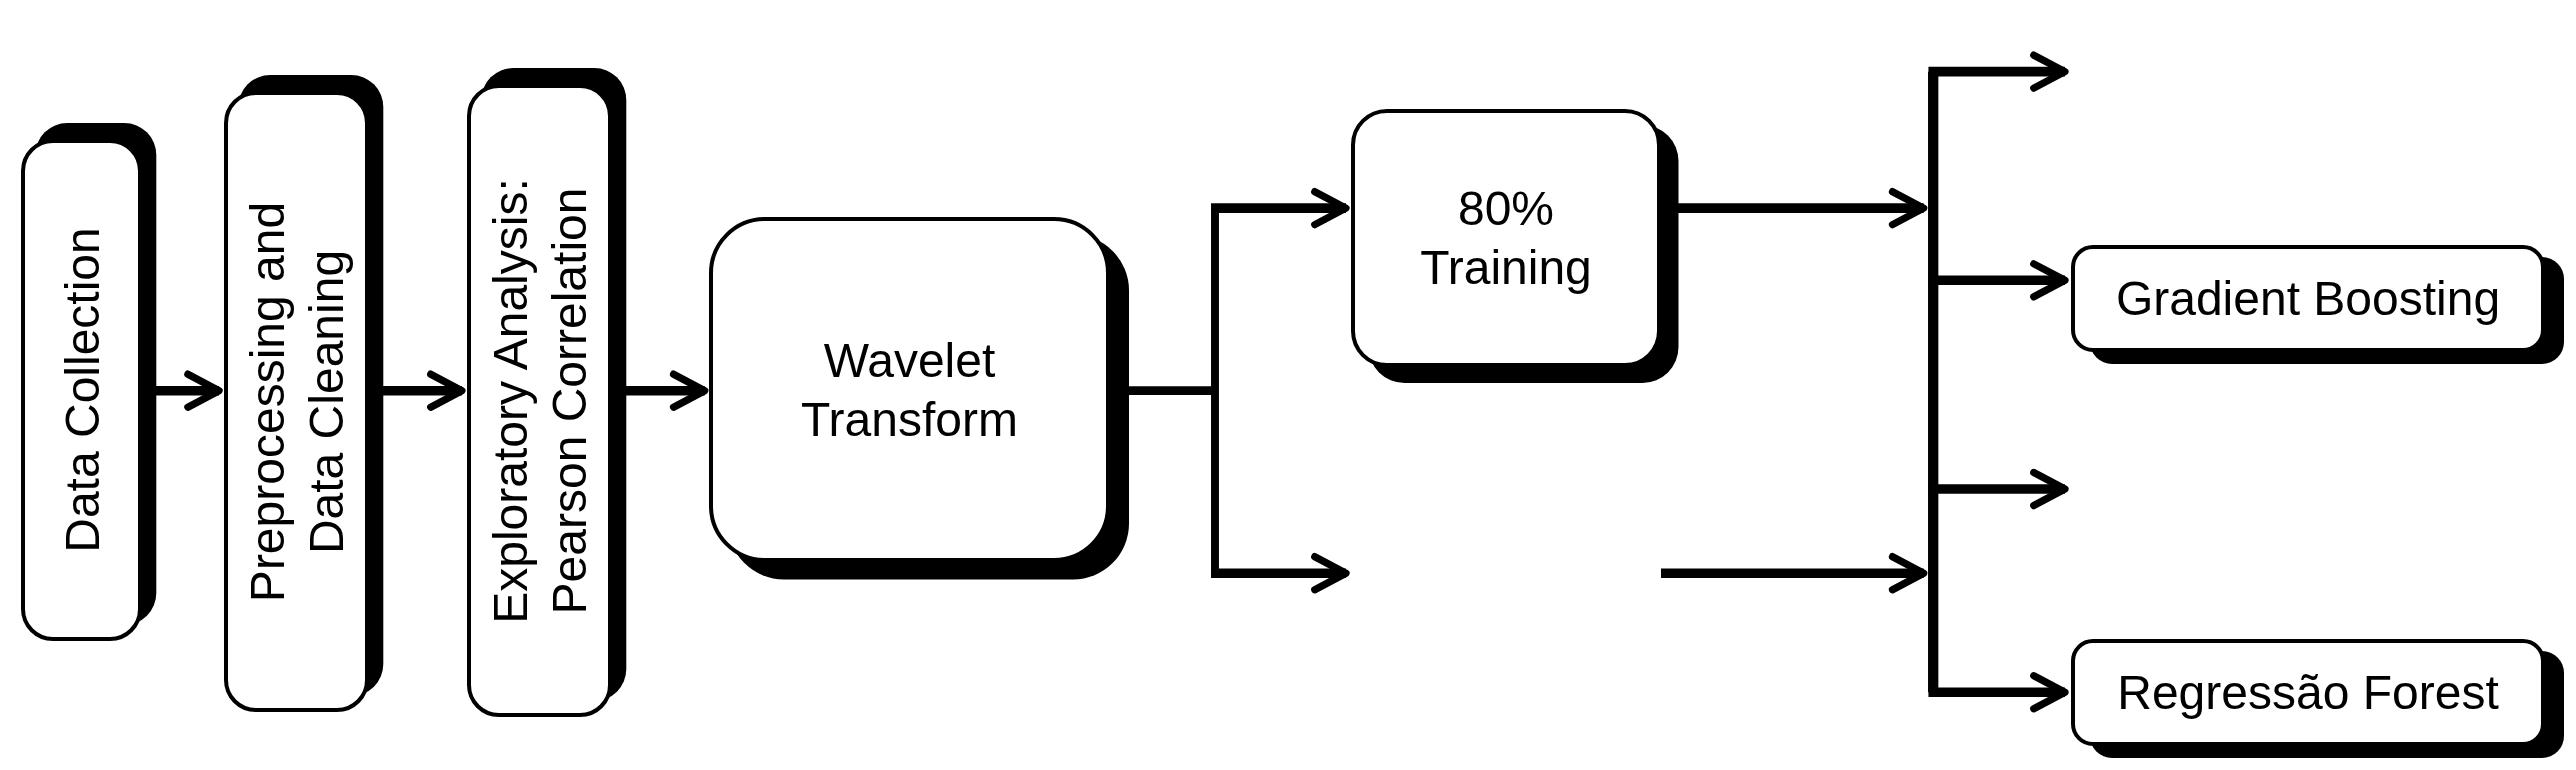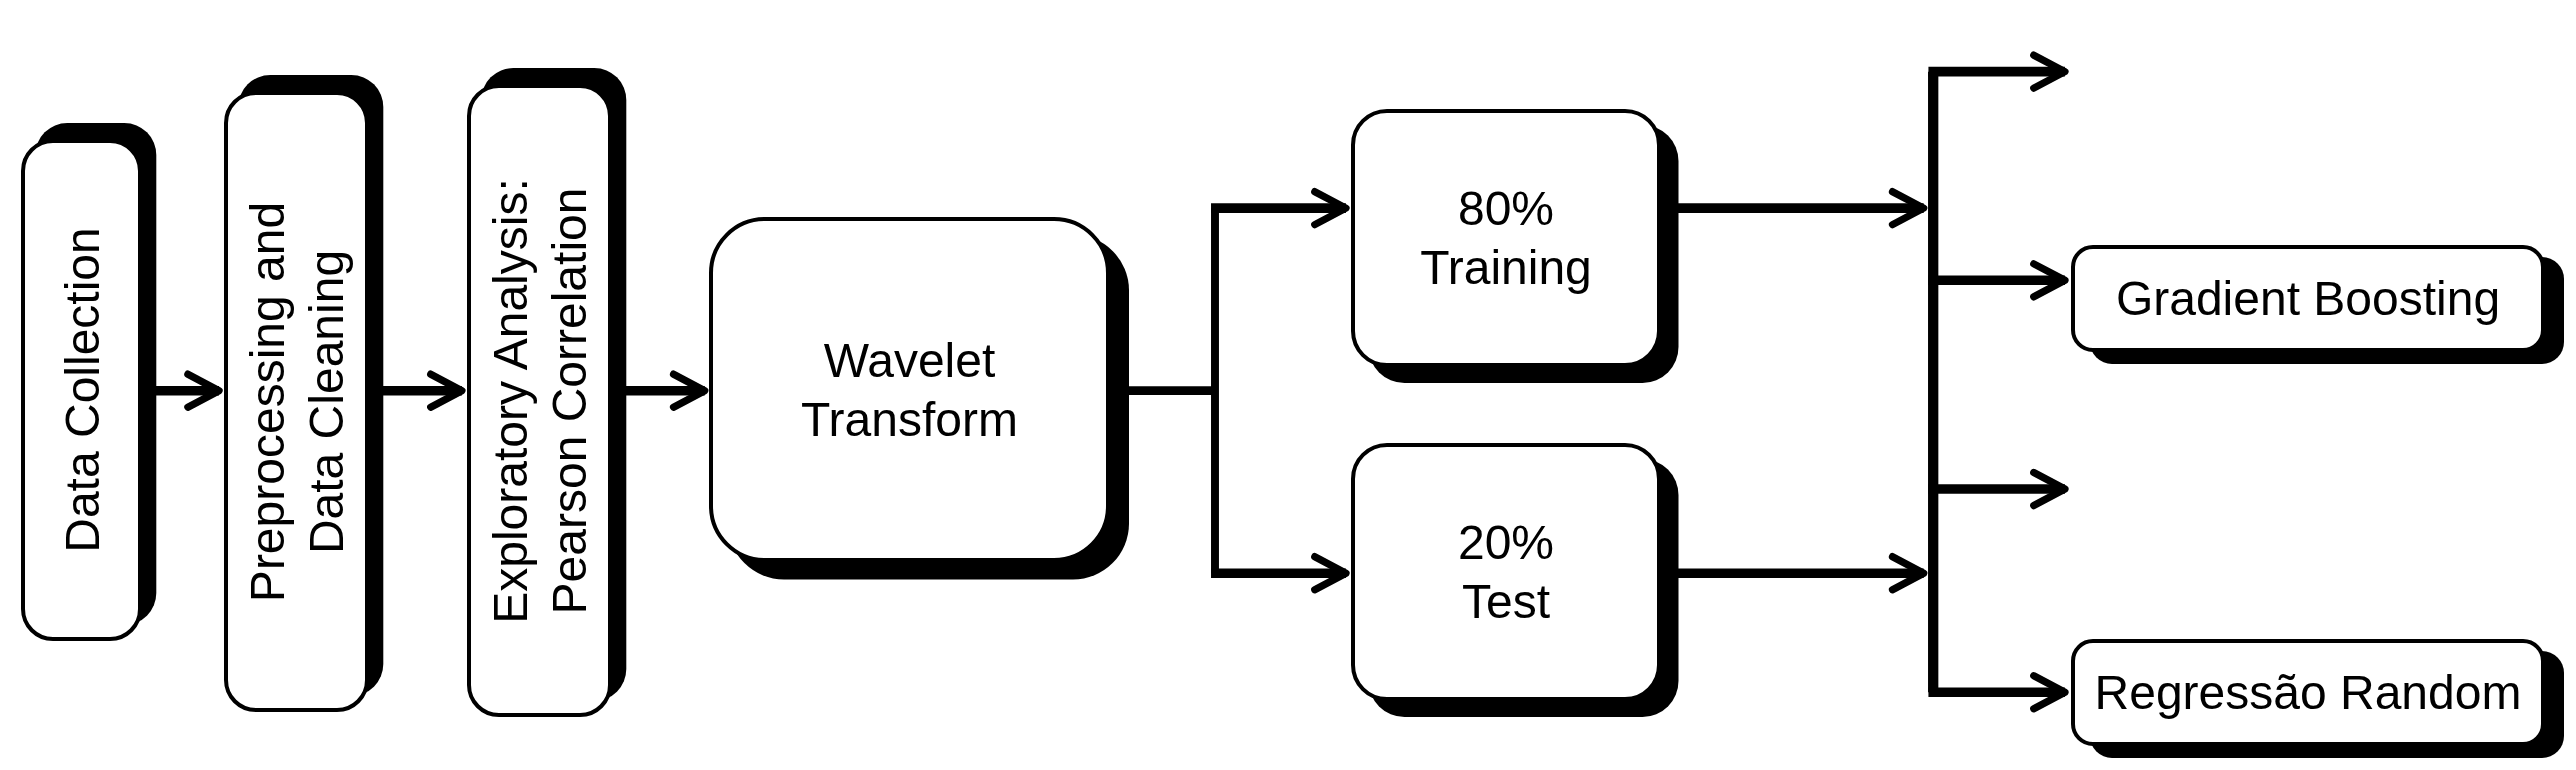--- a/index.html
+++ b/index.html
@@ -112,29 +112,25 @@
   <div class="node p-node" id="n-wavelet">
     <div class="lbl">Wavelet
 Transform</div>
   </div>
 
   <div class="node p-node" id="n-training">
     <div class="lbl">80%
 Training</div>
   </div>
 
-  <div class="node p-node" id="n-test">
-    <div class="lbl">20%
-Test</div>
-  </div>
 
 
   <div class="node m-node" id="n-gradient-boosting">
     <div class="lbl">Gradient Boosting</div>
   </div>
 
 
   <div class="node m-node" id="n-linear-regression">
-    <div class="lbl">Regressão Random</div>
+    <div class="lbl">Regressão Forest</div>
   </div>
 
 </div>
 
 
 </body></html>

